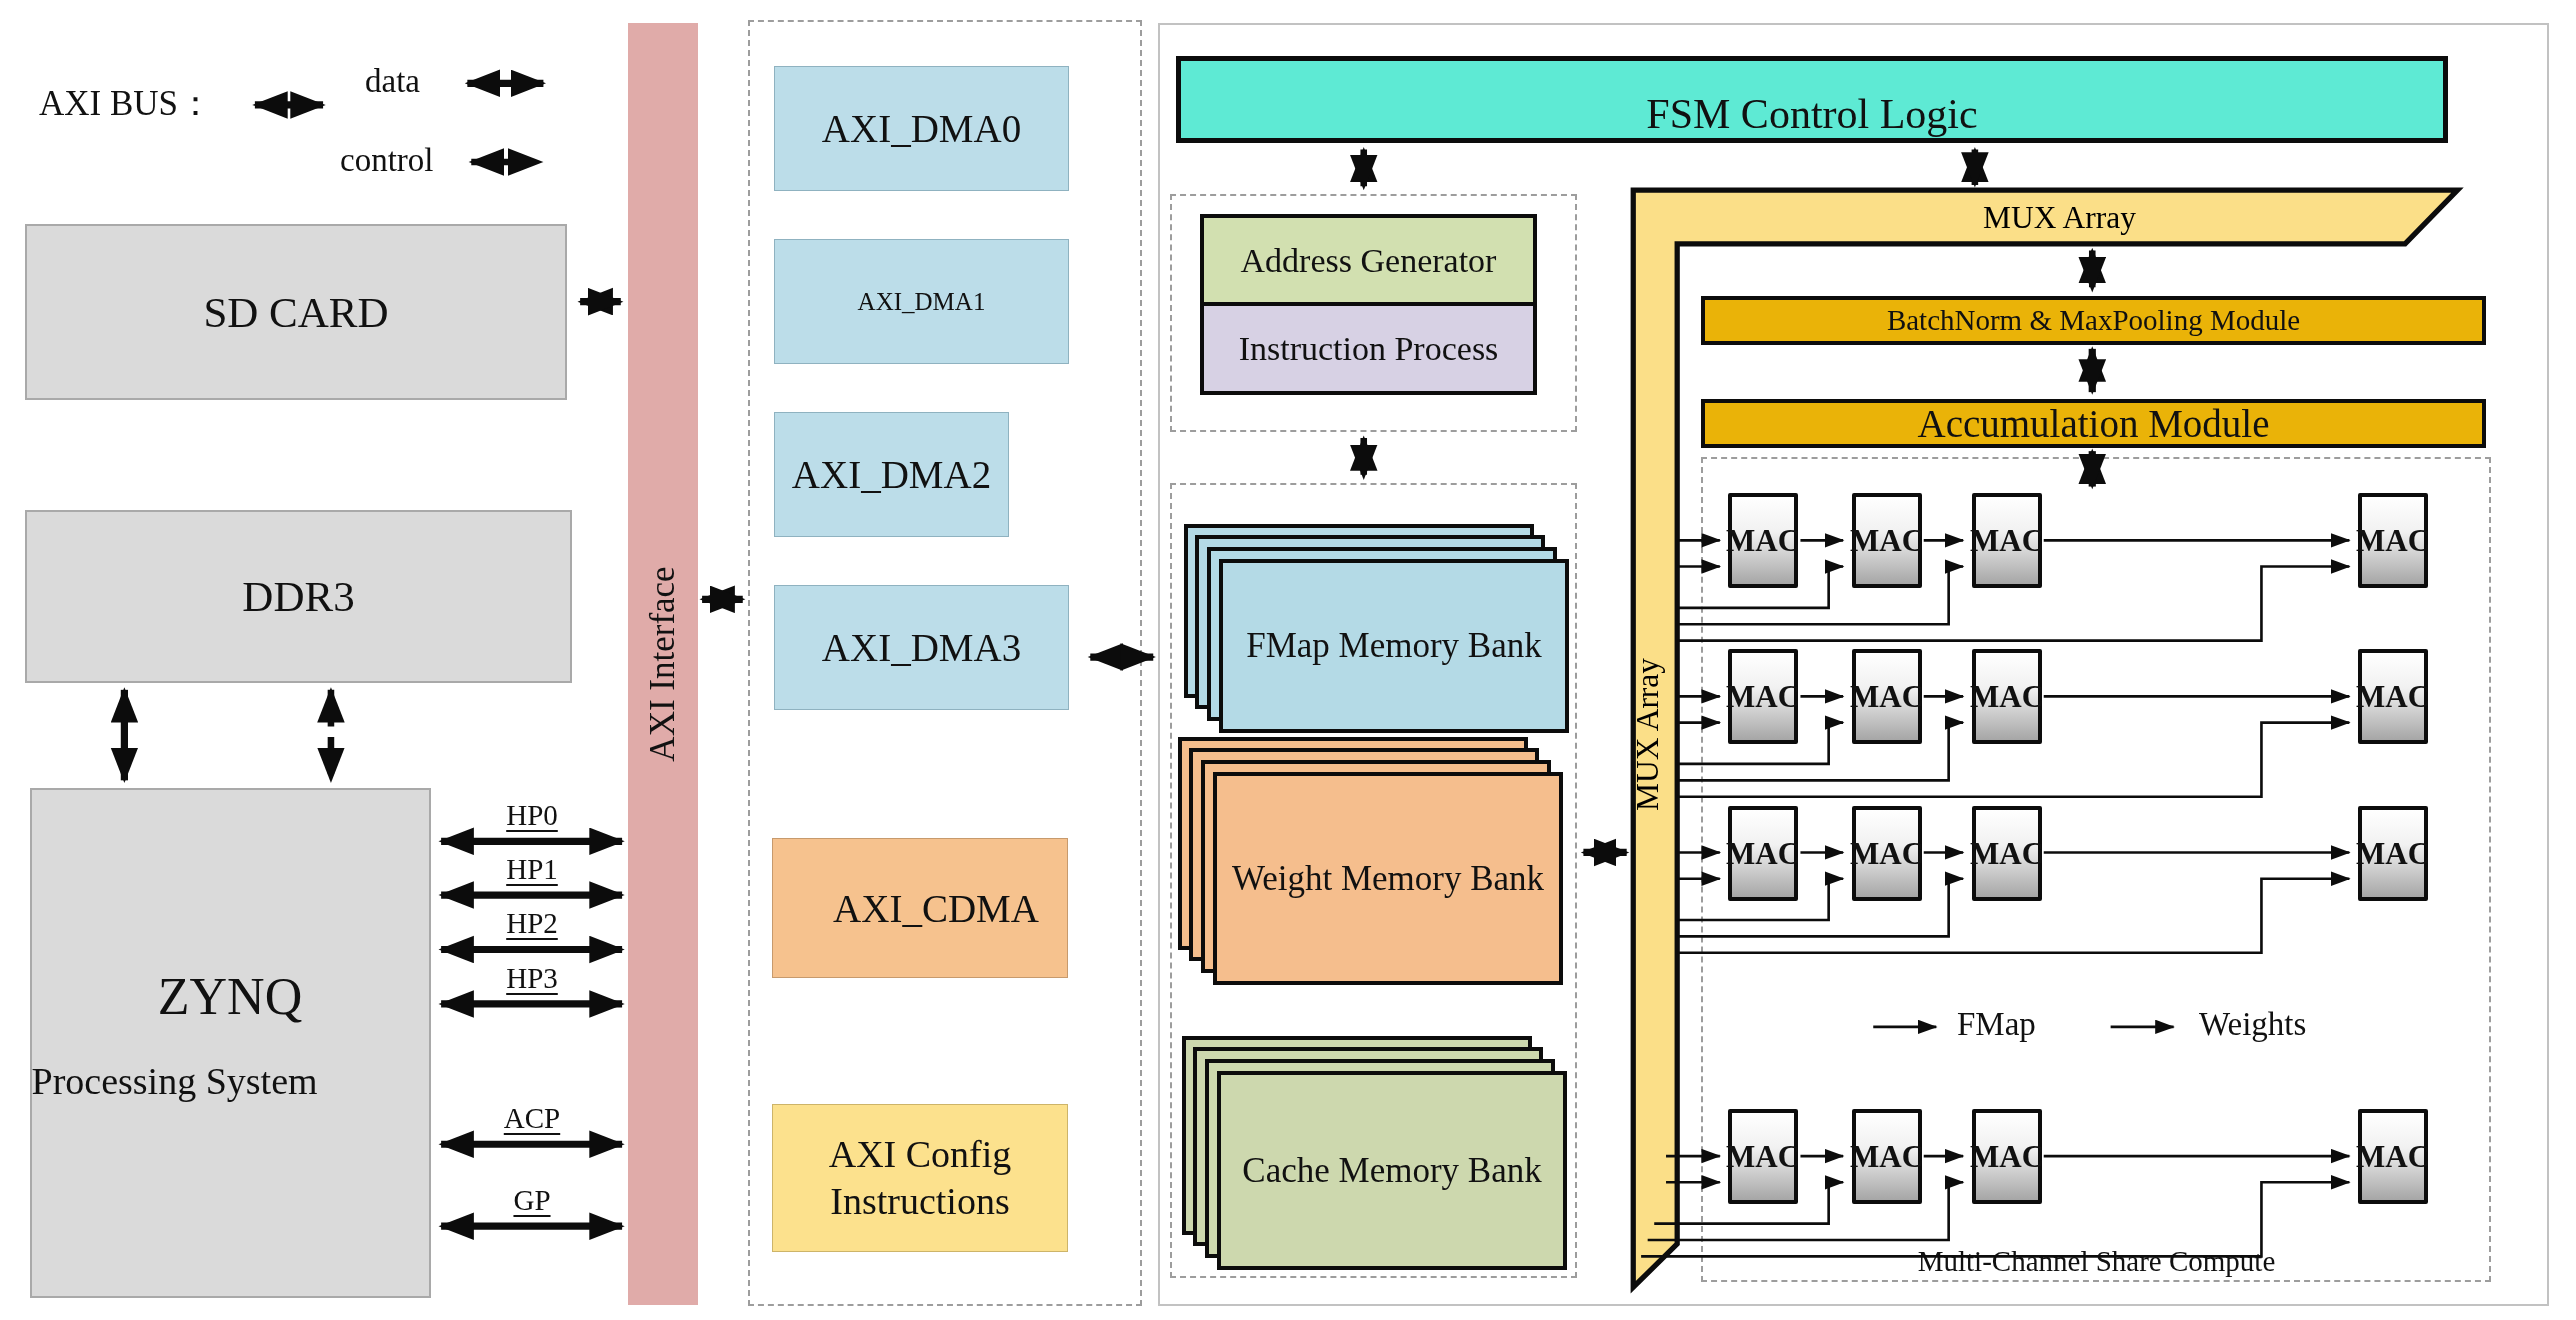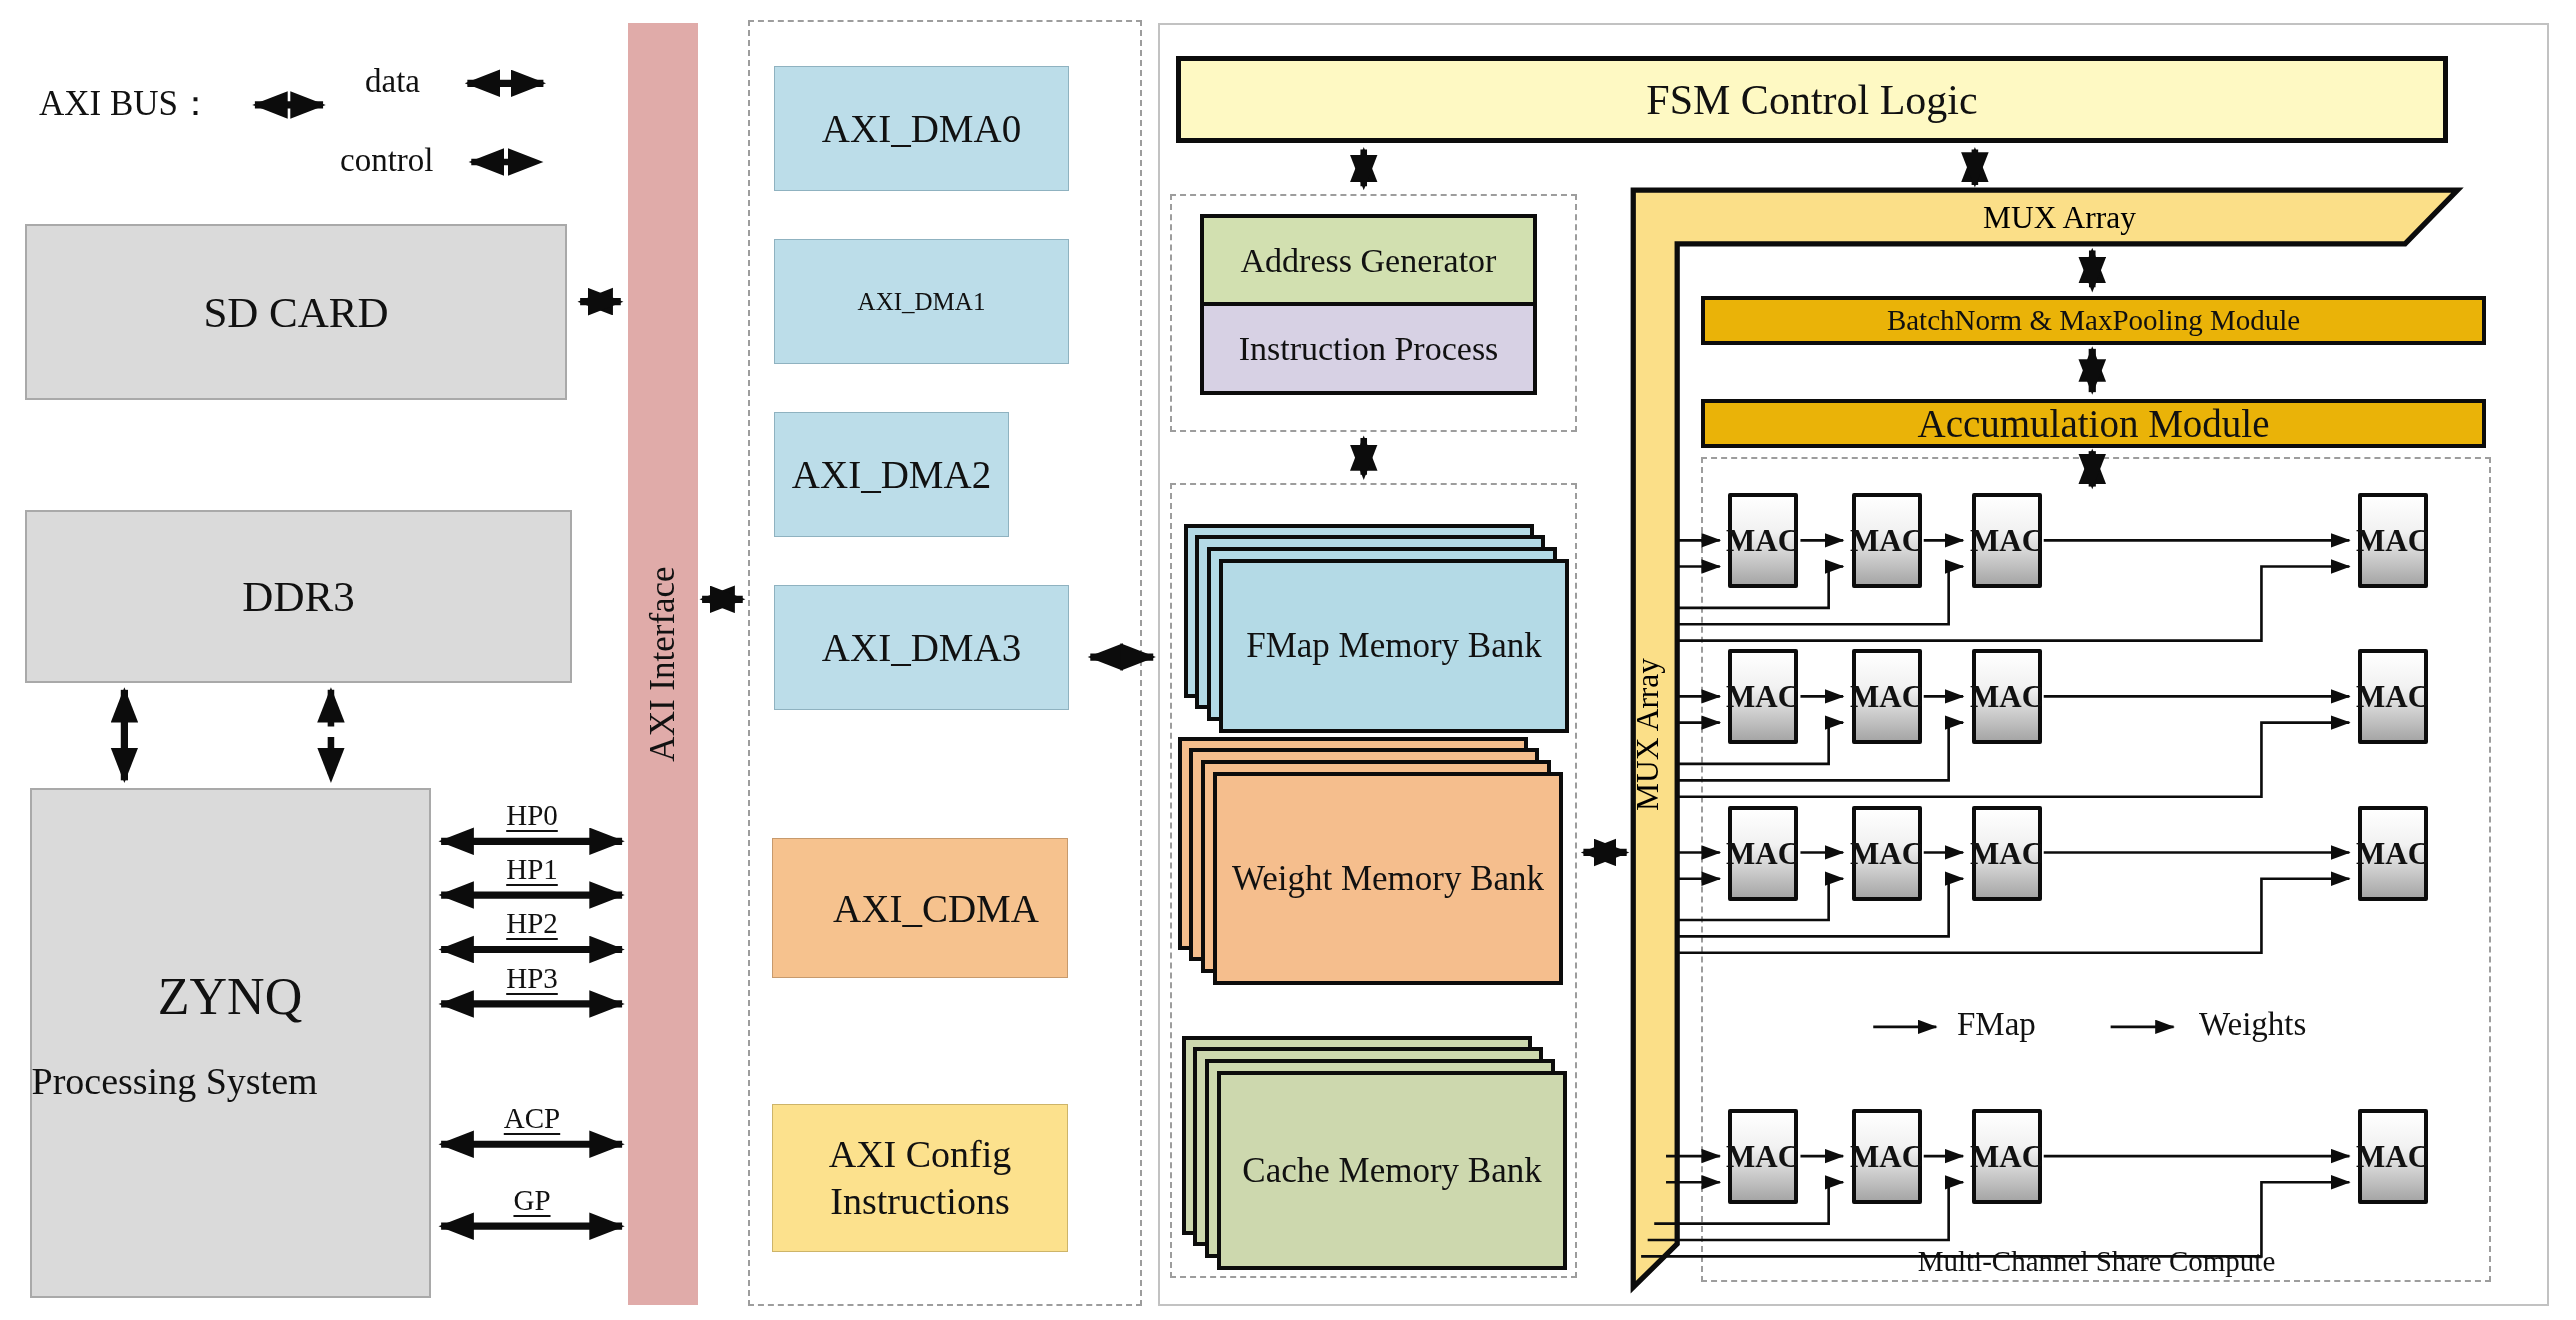--- a/index.html
+++ b/index.html
@@ -4,21 +4,21 @@
 <style>
   html,body{margin:0;padding:0;background:#ffffff;}
   #stage{position:relative;width:2576px;height:1320px;background:#ffffff;overflow:hidden;
          font-family:"Liberation Serif","DejaVu Serif",serif;color:#111;}
   .abs{position:absolute;box-sizing:border-box;}
   .ctr{display:flex;align-items:center;justify-content:center;text-align:center;}
   .graybox{background:#dadada;border:2px solid #a9a9a9;}
   .bluebox{background:#bcdde9;border:1.3px solid #8fb2c0;}
   .orangebox{background:#f6c28e;border:1.3px solid #c79a6d;}
   .yellowbox{background:#fce18d;border:1.3px solid #cdb469;}
-  .rosebox{background:#fef9c3;border:5.2px solid #0c0c0c;}
+  .rosebox{background:#5eead4;border:5.2px solid #0c0c0c;align-items:flex-end;}
   .peachbox{background:#eab308;border:4.6px solid #0c0c0c;}
   .greenbox{background:#d2e0b0;border:4.6px solid #0c0c0c;}
   .lavbox{background:#d7d1e4;border:4.6px solid #0c0c0c;}
   .dashed{border:2px dashed #9d9d9d;}
   .pinkbar{background:#e0aba9;}
   .vtext{position:absolute;left:50%;top:50%;transform:translate(-50%,-50%) rotate(-90deg);
          white-space:nowrap;font-size:35px;}
   .stackcard{position:absolute;border:4.6px solid #0c0c0c;}
   .mac{background:linear-gradient(180deg,#ffffff 0%,#f1f1f1 40%,#a6a6a6 100%);
        border:4.6px solid #0c0c0c;border-radius:2px;font-weight:bold;font-size:31px;}

